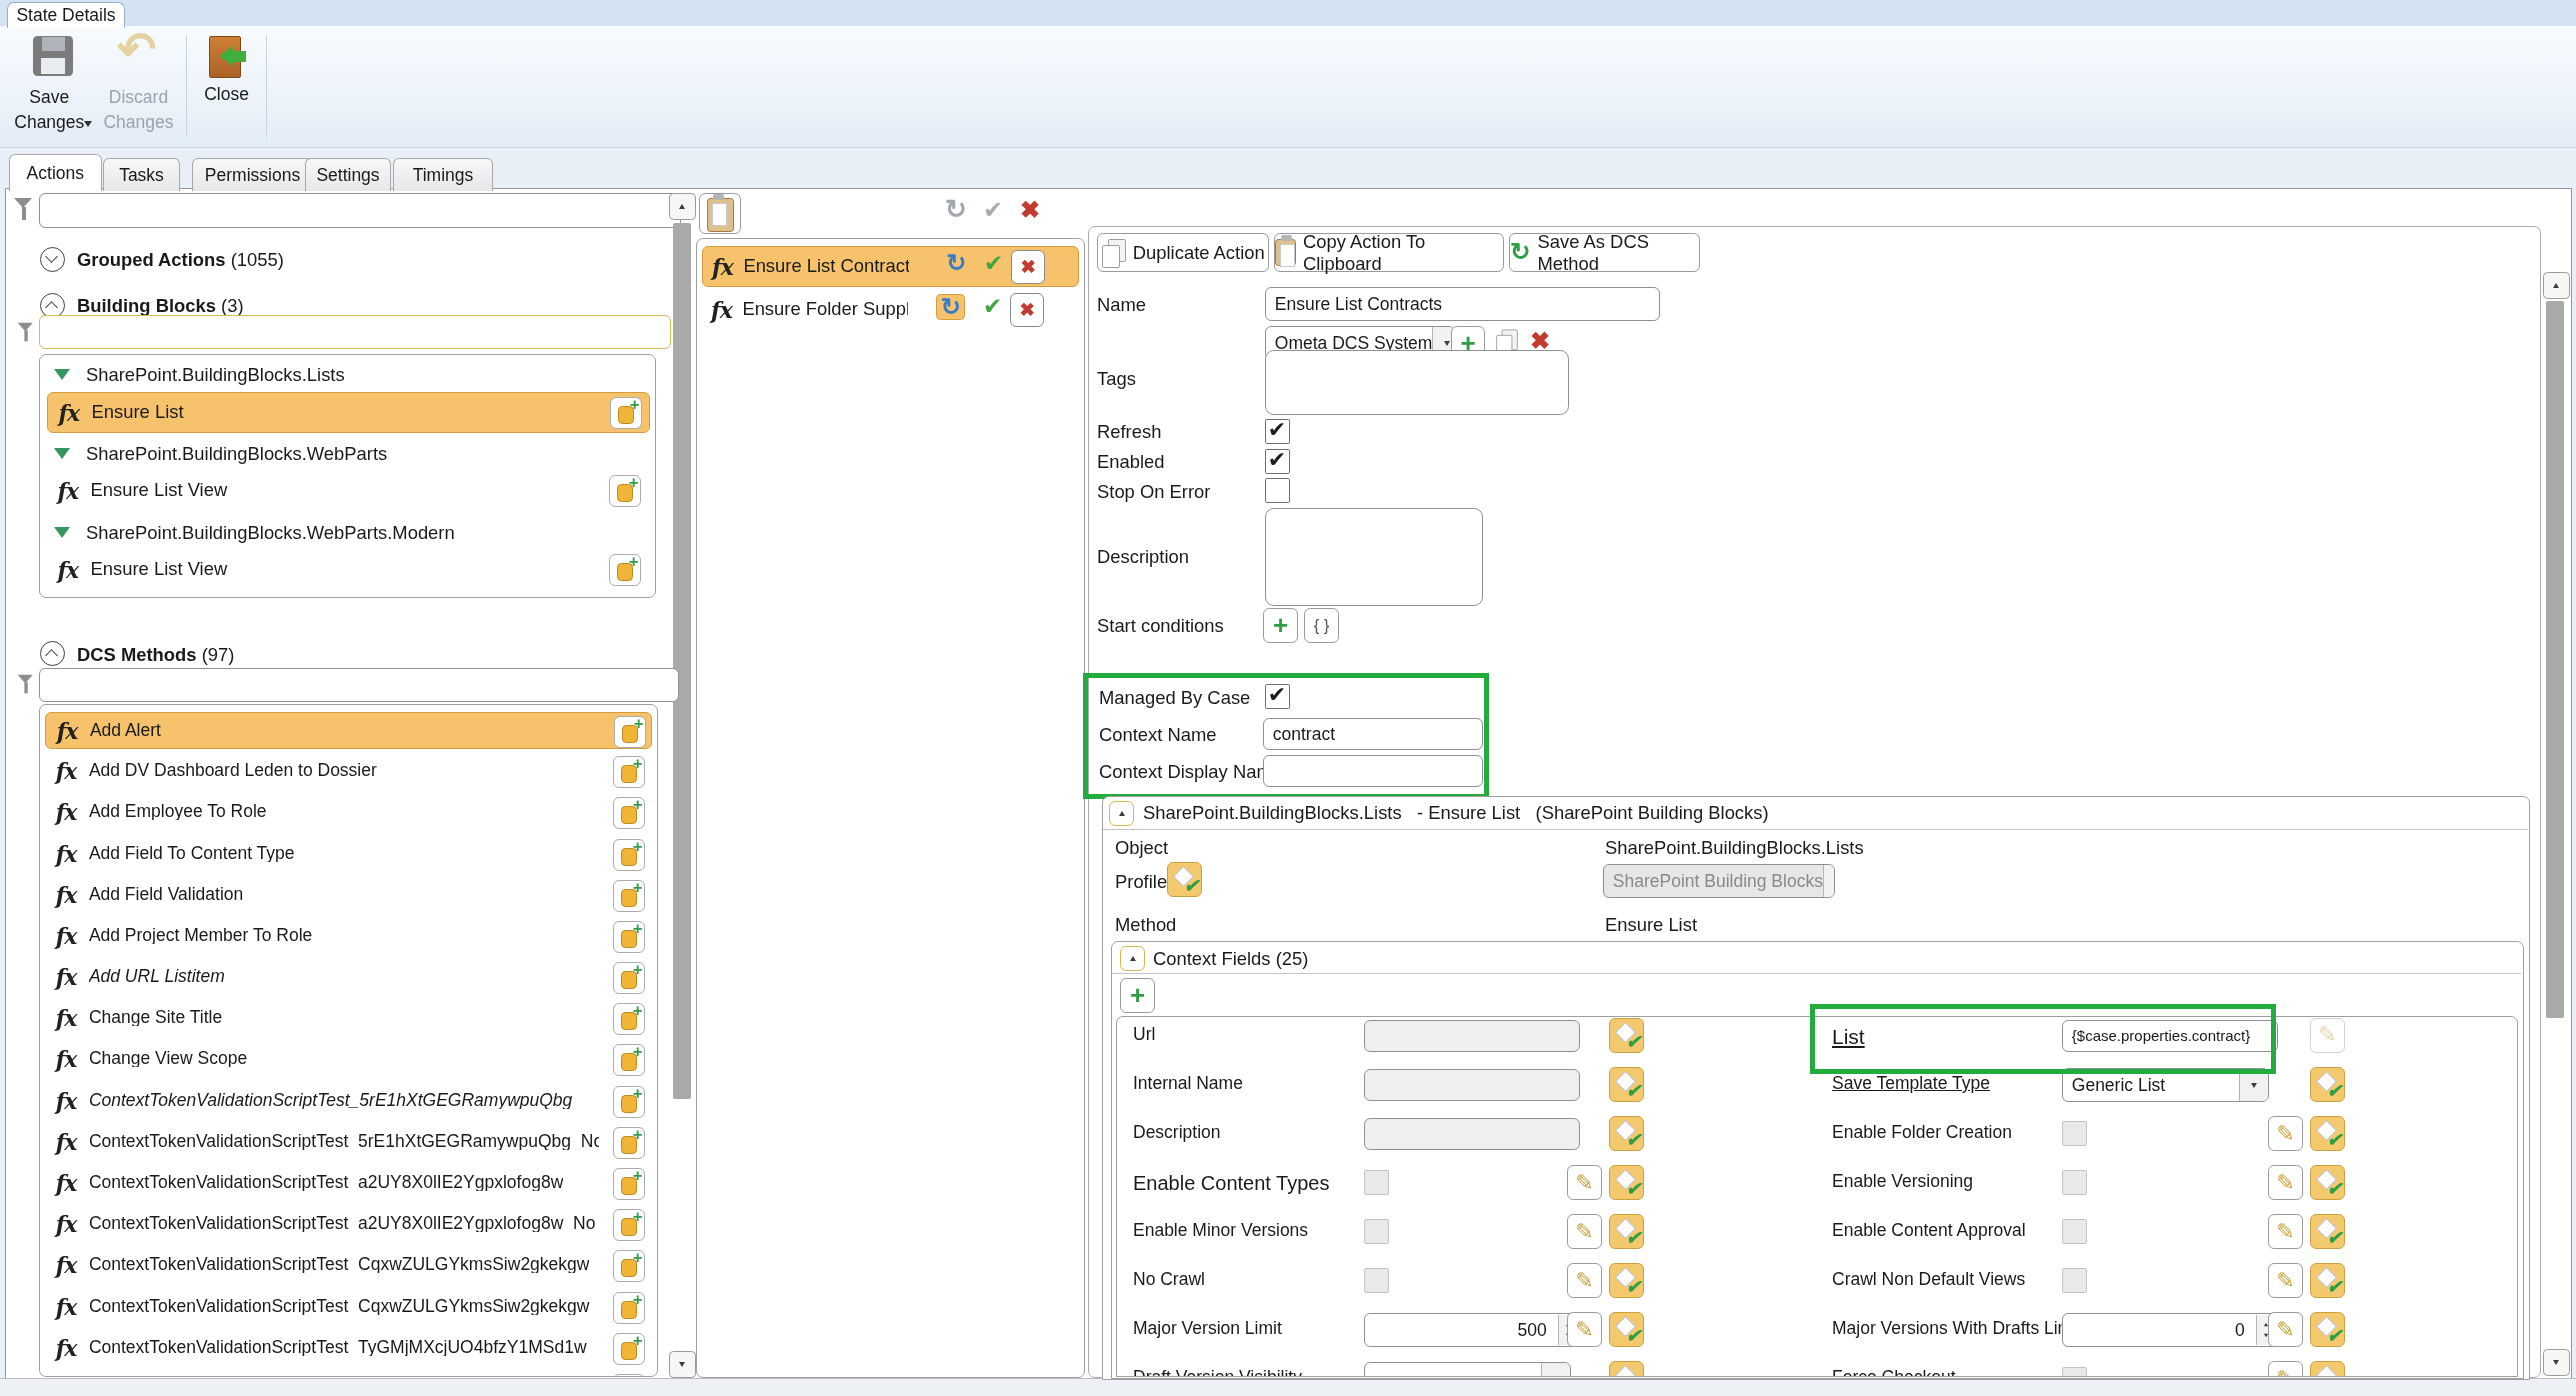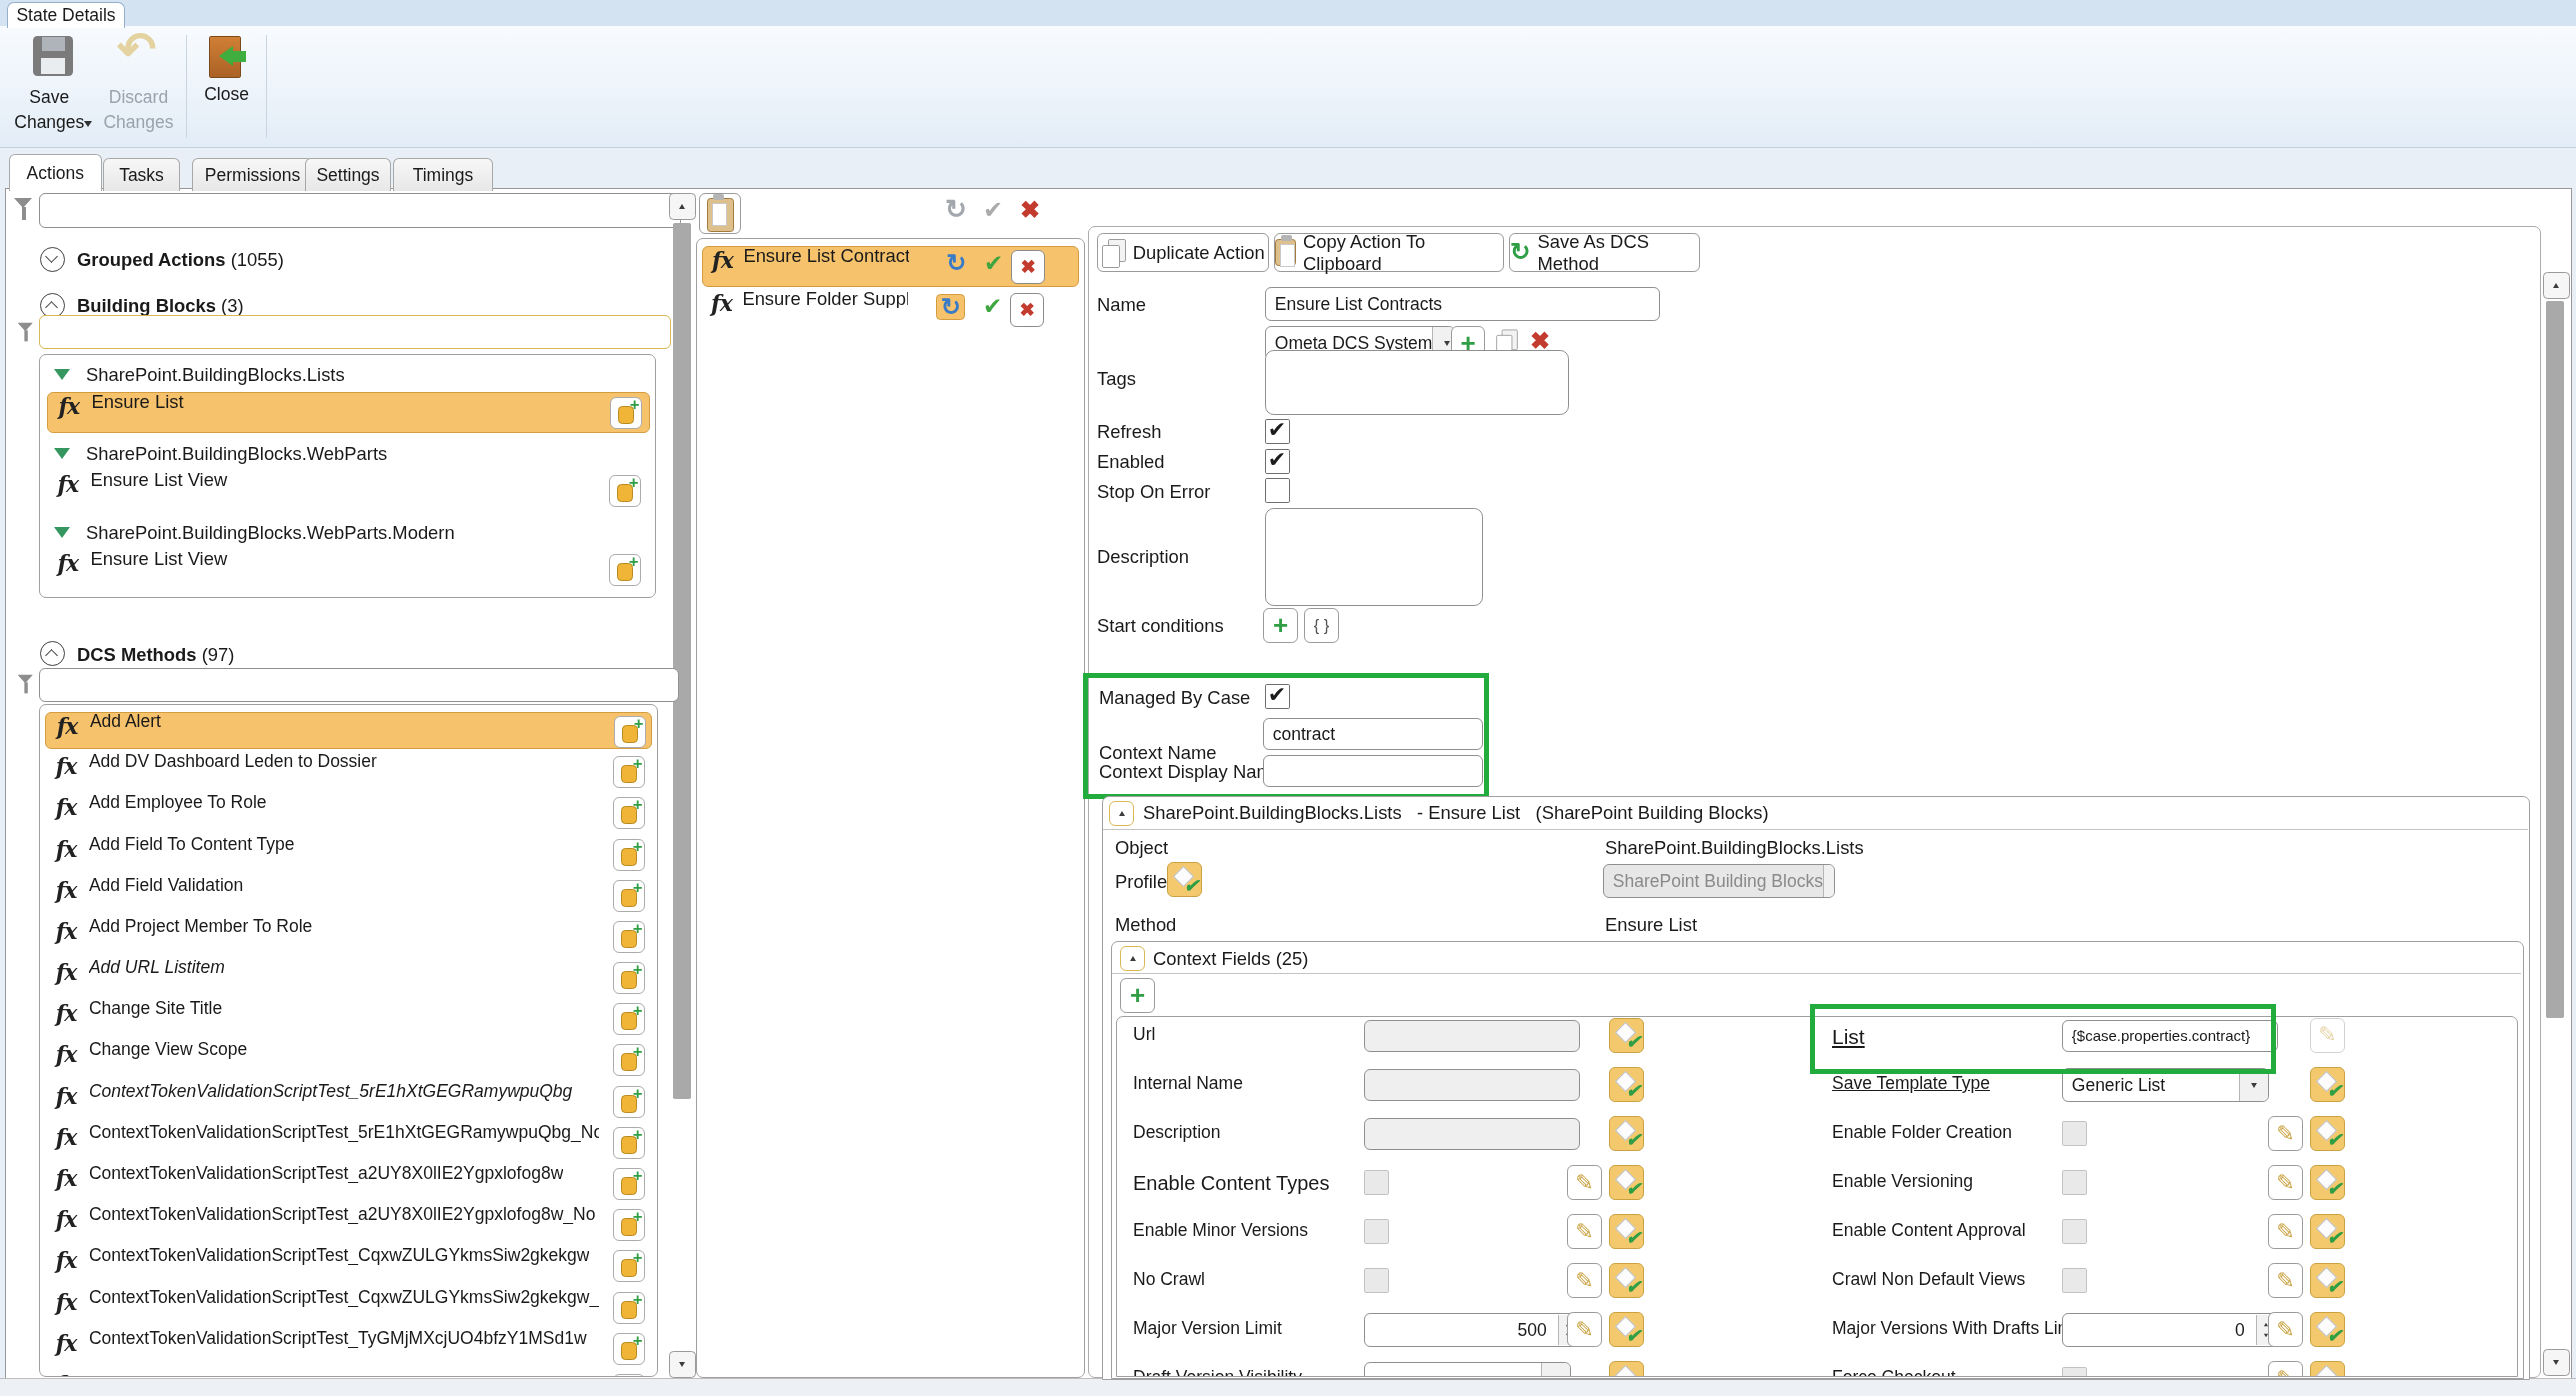--- a/index.html
+++ b/index.html
@@ -10,21 +10,21 @@
   .lbl{font-size:18.4px;color:#1a1a1a;white-space:nowrap;line-height:1;}
   .dim{color:#9aa3ad;}
   .inp{position:absolute;background:#fff;border:0.9px solid #8f8f8f;border-radius:6.1px;
        font-size:17.5px;display:flex;align-items:center;padding:0 8.8px;white-space:nowrap;overflow:hidden;}
   .inp.dis{background:#efefef;}
   .gold{border:1.8px solid #d9b752;}
   .box{position:absolute;background:#fff;border:0.9px solid #9f9f9f;border-radius:7px;}
   .btn{position:absolute;background:#fff;border:0.9px solid #9a9a9a;border-radius:6.1px;
        display:flex;align-items:center;justify-content:center;gap:7px;font-size:18.4px;}
   .selrow{background:#f6c26b;border:1.8px solid #d39c3f;}
-  .row{position:absolute;border-radius:6.1px;display:flex;align-items:flex-start;}
+  .row{position:absolute;border-radius:6.1px;display:flex;align-items:center;}
   .fx{font-family:"DejaVu Serif",serif;font-style:italic;font-weight:bold;font-size:22px;color:#222;letter-spacing:-0.9px;}
   .ic{display:inline-block;line-height:1;}
   .blue{color:#3a7bc8;} .green{color:#2f9e44;} .red{color:#c23b2e;} .gray{color:#a2a7ad;}
   .stampbtn{position:absolute;background:#f4c96d;border:0.9px solid #c9a23f;border-radius:6.1px;}
   .stampbtn .sh{position:absolute;left:8px;top:6.1px;width:13px;height:13px;background:#fcfcfc;border:0.9px solid #b9b9b9;transform:rotate(45deg);}
   .stampbtn .ck{position:absolute;right:1.8px;bottom:-0.9px;color:#2f9e44;font-size:18.4px;font-weight:bold;}
   .pencilbtn{position:absolute;background:#fff;border:0.9px solid #9a9a9a;border-radius:6.1px;
        color:#c9a23f;font-size:22px;display:flex;align-items:center;justify-content:center;}
   .faded{opacity:.45;}
   .xbtn{position:absolute;background:#fff;border:0.9px solid #8a8a8a;border-radius:6.1px;color:#c23b2e;
@@ -421,21 +421,21 @@
     <span></span>
   </div>
 
   <span class="lbl" style="position:absolute;left:1097px;top:617px;">Start conditions</span>
   <div class="plusbtn" style="left:1263px;top:608px;width:33px;height:33px;">+</div>
   <div class="btn" style="left:1304px;top:608px;width:33px;height:33px;font-size:16.6px;color:#555;">{ }</div>
 
   <div class="hl" style="left:1083px;top:673px;width:396px;height:116px;"></div>
   <span class="lbl" style="position:absolute;left:1099px;top:689px;">Managed By Case</span>
   <span class="cb checked" style="left:1265px;top:684px;width:23px;height:23px;"></span>
-  <span class="lbl" style="position:absolute;left:1099px;top:726px;margin-top:18px;">Context Name</span>
+  <span class="lbl" style="position:absolute;left:1099px;top:726px;">Context Name</span>
   <div class="inp" style="left:1263px;top:718px;width:200px;height:30px;">
     <span>contract</span>
   </div>
   <span class="lbl" style="position:absolute;left:1099px;top:763px;">Context Display Name</span>
   <div class="inp" style="left:1263px;top:755px;width:200px;height:30px;">
     <span></span>
   </div>
 
   <div class="box" style="left:1102px;top:796px;width:1426px;height:582px;border-radius:7px 7px 0 0;"></div>
   <div class="btn" style="left:1109px;top:801px;width:23px;height:23px;border-color:#d9b752;">

